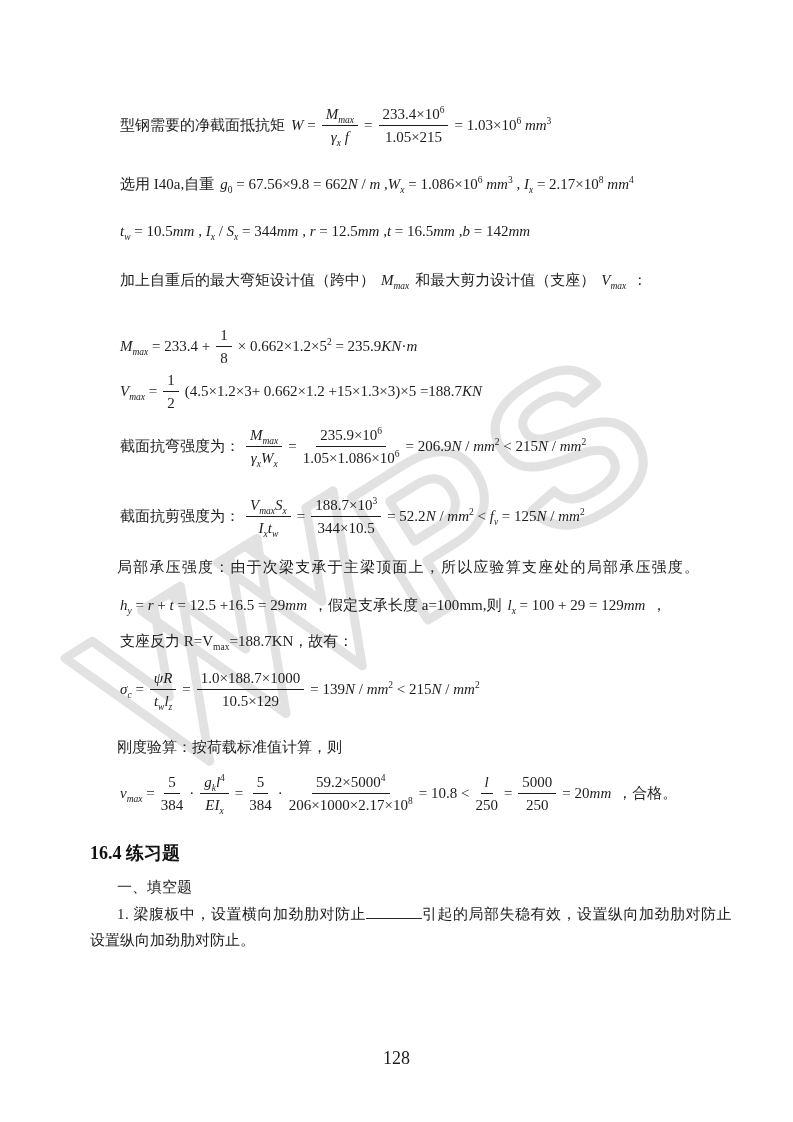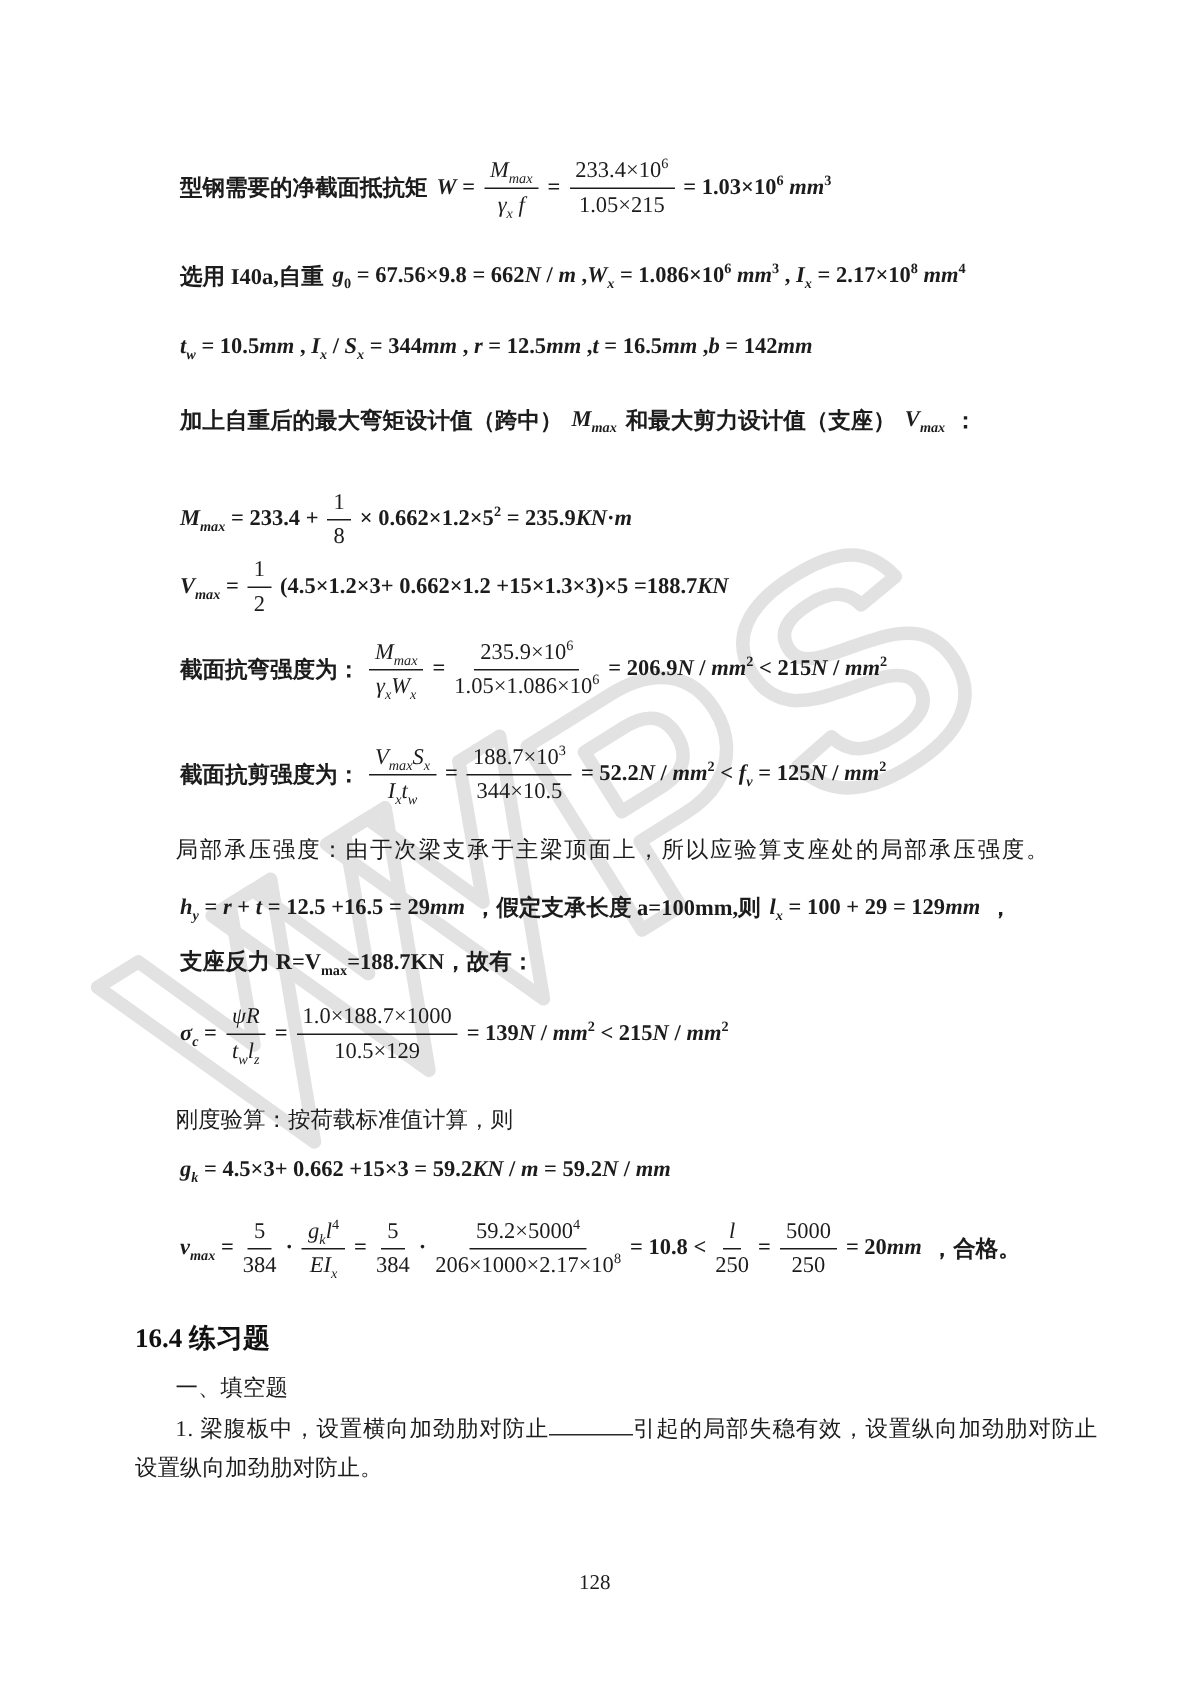--- a/index.html
+++ b/index.html
@@ -5,30 +5,30 @@
   html,body{margin:0;padding:0;background:#ffffff;}
   .page{
     position:relative;width:793px;height:1122px;background:#ffffff;overflow:hidden;
     font-family:"Liberation Serif","DejaVu Serif",serif;color:#1c1c1c;font-size:15px;
   }
   .wm{position:absolute;left:0;top:0;z-index:0;}
   .content{position:relative;z-index:1;padding:104px 93px 0 90px;}
   .para{display:flex;align-items:center;}
   .tpara{display:block;line-height:21px;white-space:nowrap;}
   .indent{margin-left:27px;}
-  .math{margin:0 3px;white-space:nowrap;font-weight:bold;}
+  .math{margin:0 3px;white-space:nowrap;}
   .math i{font-style:italic;}
   .up i{font-style:normal;}
   sub,sup{font-size:9.5px;line-height:0;}
   .frac{display:inline-flex;flex-direction:column;align-items:center;text-align:center;margin:0 3px;line-height:20px;white-space:nowrap;}
   .frac .num{border-bottom:1.2px solid #1c1c1c;padding:0 4px 1px;}
   .frac .den{padding-top:1px;}
   .heading{font-weight:bold;font-size:18px;line-height:24px;color:#111;}
   .blank{display:inline-block;width:56px;height:13px;border-bottom:1.2px solid #2a2a2a;vertical-align:baseline;}
-  .footer{position:absolute;left:0;right:0;top:1048px;text-align:center;font-size:14px;z-index:1;}
+  .footer{position:absolute;left:0;right:0;top:1048px;text-align:center;font-size:18px;z-index:1;}
 </style>
 </head>
 <body>
 
 <div class="page">
 
   <svg class="wm" width="793" height="1122" viewBox="0 0 793 1122" aria-hidden="true">
     <g transform="translate(385,555) rotate(-32)" fill="none" stroke="#e2e2e2" stroke-width="9" stroke-linejoin="round">
       <polygon points="-326,-82 -258,82 -190,-82 -222,-82 -258,6 -294,-82"></polygon>
       <polygon points="-236,-82 -168,82 -100,-82 -132,-82 -168,6 -204,-82"></polygon>
@@ -139,23 +139,20 @@
       <span class="math">=</span>
       <span class="frac">
         <span class="num">1.0×188.7×1000</span>
         <span class="den">10.5×129</span>
       </span>
       <span class="math">= 139<i>N</i> / <i>mm</i><sup>2</sup> &lt; 215<i>N</i> / <i>mm</i><sup>2</sup></span>
     </div>
 
     <div class="tpara indent" style="margin-bottom:14px">刚度验算：按荷载标准值计算，则</div>
 
-    <div class="para indent" style="margin-bottom:22px">
-      <span class="math"><i>g</i><sub><i>k</i></sub> = 4.5×3+ 0.662 +15×3 = 59.2<i>KN</i> / <i>m</i> = 59.2<i>N</i> / <i>mm</i></span>
-    </div>
 
     <div class="para indent" style="margin-bottom:26px">
       <span class="math"><i>v</i><sub><i>max</i></sub> =</span>
       <span class="frac">
         <span class="num">5</span>
         <span class="den">384</span>
       </span>
       <span class="math">·</span>
       <span class="frac">
         <span class="num"><i>g</i><sub><i>k</i></sub><i>l</i><sup>4</sup></span>

